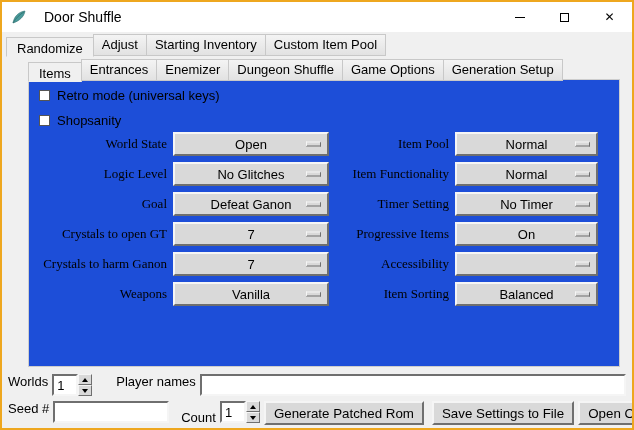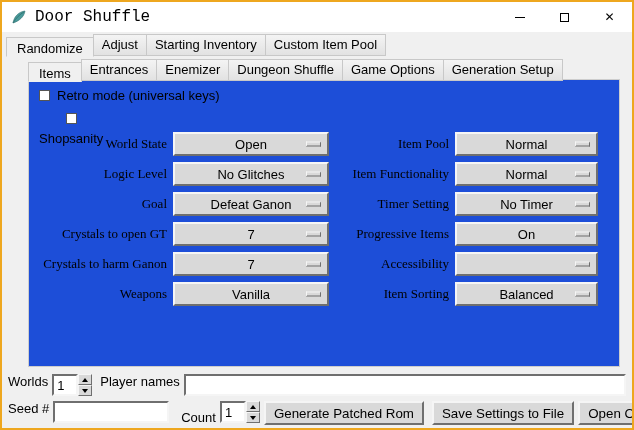--- a/index.html
+++ b/index.html
@@ -12,21 +12,21 @@
     font-family:"Liberation Sans","DejaVu Sans",sans-serif;
     font-size:13px; color:#000;
     overflow:hidden;
   }
   
   .titlebar {
     position:absolute; top:0; left:0; right:0; height:30px;
     background:#ffffff; display:flex; align-items:center;
   }
   .app-icon { margin-left:9px; width:16px; height:16px; flex:0 0 auto; }
-  .title-text { margin-left:8px; font-size:16px;font-family:Liberation Mono, monospace; }
+  .title-text { margin-left:17px; font-size:14px; }
   .win-controls { margin-left:auto; display:flex; height:100%; }
   .win-btn { width:45px; height:100%; display:flex; align-items:center; justify-content:center; cursor:default; }
   .min-glyph { width:10px; border-top:1px solid #000; display:inline-block; }
   .max-glyph { width:9px; height:9px; border:1px solid #000; display:inline-block; }
   .close-glyph { font-size:12px; line-height:1; }
   
   .content { position:absolute; top:30px; left:0; right:0; bottom:0; background:#f0f0f0; }
   
   .tabs { position:absolute; display:flex; align-items:flex-end; z-index:5; }
   .outer-tabs { left:4px; top:2px; }
@@ -148,21 +148,21 @@
       <div class="tab">Game Options</div>
       <div class="tab">Generation Setup</div>
     </div>
 
     <div class="pane">
 
       <div class="checkrow" style="top:8px;">
         <span class="checkbox"></span>
         <span class="lbl">Retro mode (universal keys)</span>
       </div>
-      <div class="checkrow" style="top:33px;flex-direction:column;">
+      <div class="checkrow" style="top:33px;">
         <span class="checkbox"></span>
         <span class="lbl">Shopsanity</span>
       </div>
 
       <div class="opt-label left" style="top:52px;">World State</div>
       <div class="optmenu left" style="top:52px;">
           <span>Open</span>
           <span class="opt-indicator"></span>
         </div>
       <div class="opt-label right" style="top:52px;">Item Pool</div>
@@ -233,21 +233,21 @@
         <input class="entry spin-entry" value="1" style="">
         <span class="spin-arrows">
           <span class="spin-btn">
               <span class="tri-up"></span>
             </span>
           <span class="spin-btn">
               <span class="tri-down"></span>
             </span>
         </span>
       </span>
-      <span class="lbl" style="margin-left:4px;">Player names</span>
+      <span class="lbl" style="margin-left:20px;">Player names</span>
       <input class="entry" style="flex: 1 1 0%;" value="">
     </div>
 
     <div class="bottom-row row-b">
       <span class="lbl">Seed #</span>
       <input class="entry" style="width: 116px;" value="">
       <span class="lbl" style="margin-left:8px;margin-top:9px;">Count</span>
       <span class="spinbox">
         <input class="entry spin-entry" value="1" style="">
         <span class="spin-arrows">

